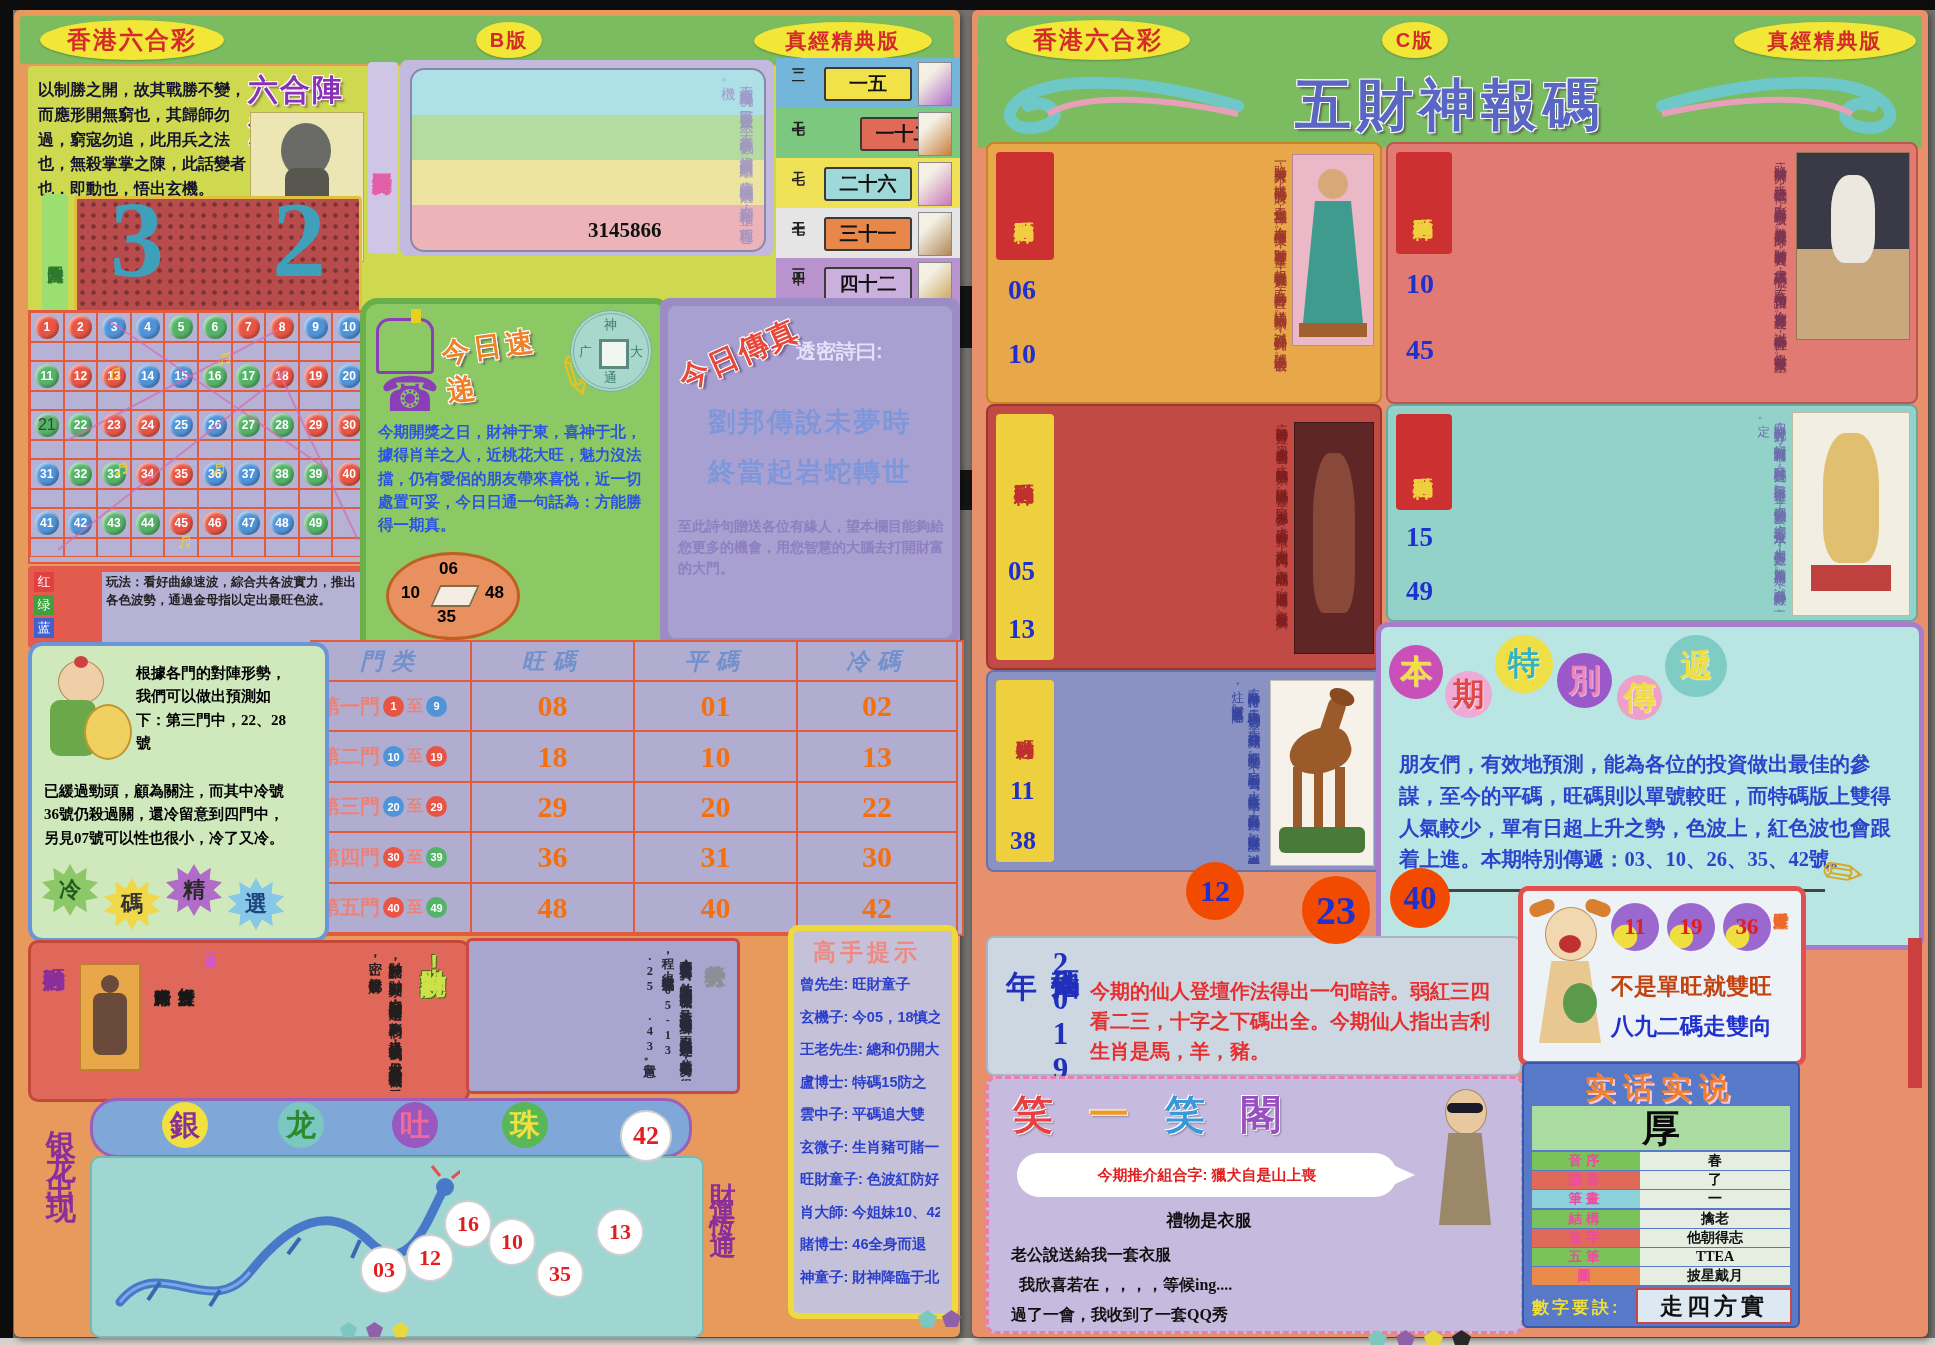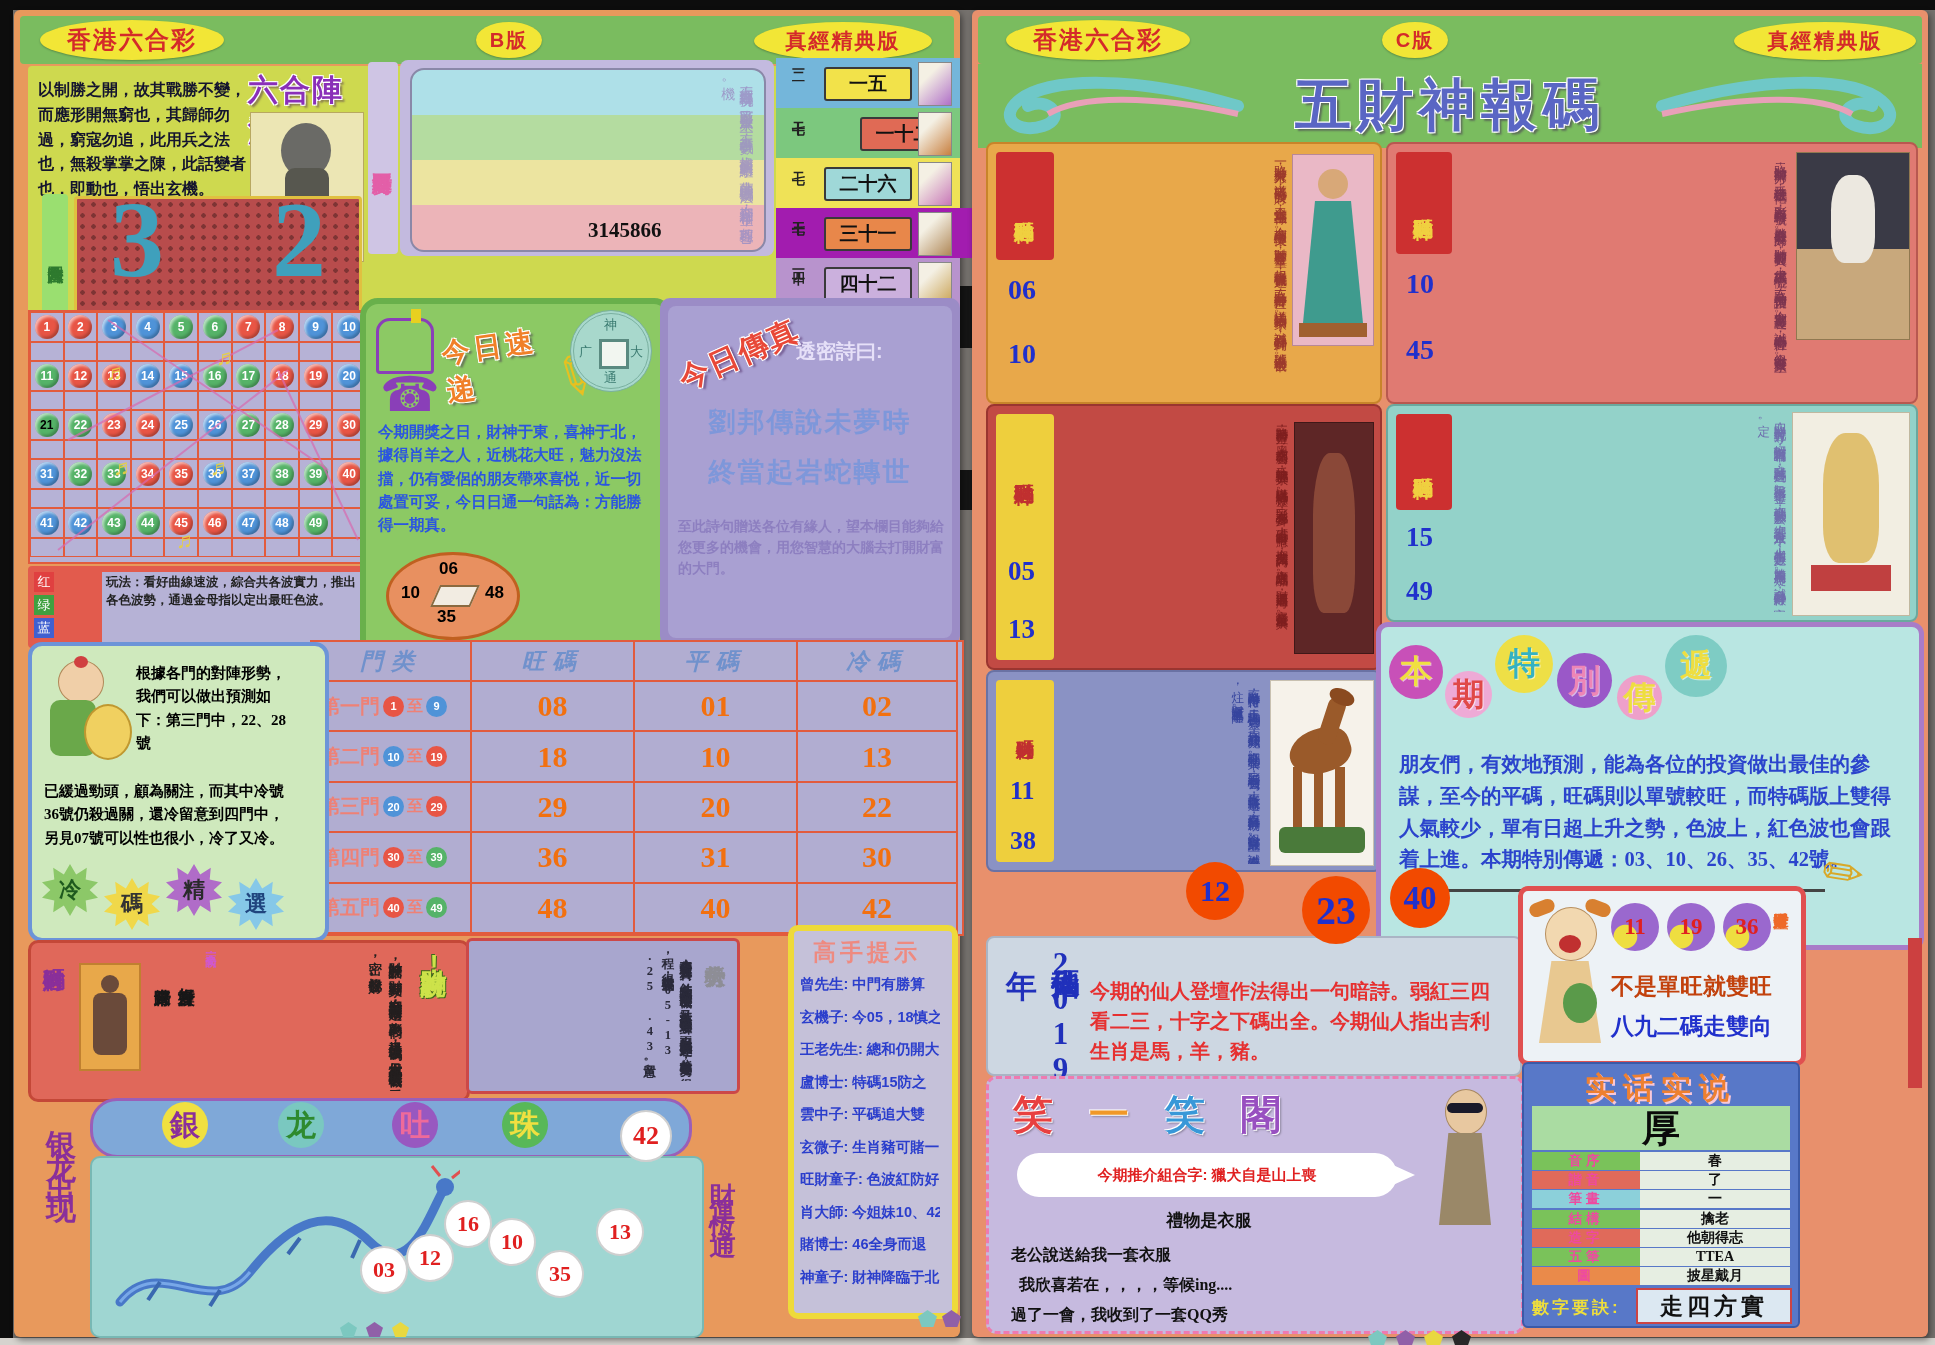--- a/index.html
+++ b/index.html
@@ -71,21 +71,21 @@
         <div style="position: absolute; left: 0px; top: 50px; width: 184px; height: 50px; background: rgb(124, 200, 126);">
           <div style="position: absolute; left: 12px; top: 4px; width: 20px; height: 44px; writing-mode: vertical-rl; text-orientation: upright; font-size: 13px; font-weight: bold; color: rgb(34, 34, 34); line-height: 20px;">二十七</div>
           <div style="position: absolute; left: 48px; top: 9px; width: 84px; height: 30px; background: rgb(224, 106, 85); border: 2px solid rgb(58, 58, 58); border-radius: 3px; display: flex; align-items: center; justify-content: center; font-size: 19px; font-weight: bold; color: rgb(17, 17, 17); margin-left: 36px;">一十二</div>
           <div style="position: absolute; left: 142px; top: 4px; width: 32px; height: 42px; border: 1px solid rgb(136, 136, 136); background: linear-gradient(135deg, rgb(244, 240, 228) 30%, rgb(200, 128, 64));"></div>
         </div>
         <div style="position: absolute; left: 0px; top: 100px; width: 184px; height: 50px; background: rgb(239, 226, 87);">
           <div style="position: absolute; left: 12px; top: 4px; width: 20px; height: 44px; writing-mode: vertical-rl; text-orientation: upright; font-size: 13px; font-weight: bold; color: rgb(34, 34, 34); line-height: 20px;">二七</div>
           <div style="position: absolute; left: 48px; top: 9px; width: 84px; height: 30px; background: rgb(159, 216, 216); border: 2px solid rgb(58, 58, 58); border-radius: 3px; display: flex; align-items: center; justify-content: center; font-size: 19px; font-weight: bold; color: rgb(17, 17, 17);">二十六</div>
           <div style="position: absolute; left: 142px; top: 4px; width: 32px; height: 42px; border: 1px solid rgb(136, 136, 136); background: linear-gradient(135deg, rgb(244, 240, 228) 30%, rgb(200, 120, 184));"></div>
         </div>
-        <div style="position: absolute; left: 0px; top: 150px; width: 184px; height: 50px; background: #a21caf; padding-left: 28px;">
+        <div style="position: absolute; left: 0px; top: 150px; width: 184px; height: 50px; background: #e5e5e5;">
           <div style="position: absolute; left: 12px; top: 4px; width: 20px; height: 44px; writing-mode: vertical-rl; text-orientation: upright; font-size: 13px; font-weight: bold; color: rgb(34, 34, 34); line-height: 20px;">三十七</div>
           <div style="position: absolute; left: 48px; top: 9px; width: 84px; height: 30px; background: rgb(232, 135, 74); border: 2px solid rgb(58, 58, 58); border-radius: 3px; display: flex; align-items: center; justify-content: center; font-size: 19px; font-weight: bold; color: rgb(17, 17, 17);">三十一</div>
           <div style="position: absolute; left: 142px; top: 4px; width: 32px; height: 42px; border: 1px solid rgb(136, 136, 136); background: linear-gradient(135deg, rgb(244, 240, 228) 30%, rgb(176, 136, 88));"></div>
         </div>
         <div style="position: absolute; left: 0px; top: 200px; width: 184px; height: 50px; background: rgb(184, 147, 205);">
           <div style="position: absolute; left: 12px; top: 4px; width: 20px; height: 44px; writing-mode: vertical-rl; text-orientation: upright; font-size: 13px; font-weight: bold; color: rgb(34, 34, 34); line-height: 20px;">四十一</div>
           <div style="position: absolute; left: 48px; top: 9px; width: 84px; height: 30px; background: rgb(203, 176, 221); border: 2px solid rgb(58, 58, 58); border-radius: 3px; display: flex; align-items: center; justify-content: center; font-size: 19px; font-weight: bold; color: rgb(17, 17, 17);">四十二</div>
           <div style="position: absolute; left: 142px; top: 4px; width: 32px; height: 42px; border: 1px solid rgb(136, 136, 136); background: linear-gradient(135deg, rgb(244, 240, 228) 30%, rgb(200, 160, 80));"></div>
         </div>
       </div>
@@ -165,21 +165,21 @@
         <div style="position: absolute; left: 235.2px; top: 79px; width: 33.6px; height: 19px; border: 1px solid rgb(226, 91, 61); box-sizing: border-box;"></div>
         <div style="position: absolute; left: 268.8px; top: 49px; width: 33.6px; height: 30px; border: 1px solid rgb(226, 91, 61); box-sizing: border-box; display: flex; align-items: center; justify-content: center;">
           <div style="position: static; width: 24px; height: 24px; border-radius: 50%; background: rgb(232, 85, 69); color: rgb(255, 255, 255); font-size: 12px; font-weight: bold; display: flex; align-items: center; justify-content: center; box-shadow: rgba(255, 255, 255, 0.6) 2px 2px 3px inset, rgba(0, 0, 0, 0.25) -2px -2px 3px inset;">19</div>
         </div>
         <div style="position: absolute; left: 268.8px; top: 79px; width: 33.6px; height: 19px; border: 1px solid rgb(226, 91, 61); box-sizing: border-box;"></div>
         <div style="position: absolute; left: 302.4px; top: 49px; width: 33.6px; height: 30px; border: 1px solid rgb(226, 91, 61); box-sizing: border-box; display: flex; align-items: center; justify-content: center;">
           <div style="position: static; width: 24px; height: 24px; border-radius: 50%; background: rgb(79, 147, 216); color: rgb(255, 255, 255); font-size: 12px; font-weight: bold; display: flex; align-items: center; justify-content: center; box-shadow: rgba(255, 255, 255, 0.6) 2px 2px 3px inset, rgba(0, 0, 0, 0.25) -2px -2px 3px inset;">20</div>
         </div>
         <div style="position: absolute; left: 302.4px; top: 79px; width: 33.6px; height: 19px; border: 1px solid rgb(226, 91, 61); box-sizing: border-box;"></div>
         <div style="position: absolute; left: 0px; top: 98px; width: 33.6px; height: 30px; border: 1px solid rgb(226, 91, 61); box-sizing: border-box; display: flex; align-items: center; justify-content: center;">
-          <div style="position: static; width: 24px; height: 24px; border-radius: 50%; background: rgb(85, 179, 104); color: #000000; font-size: 12px; font-weight: bold; display: flex; align-items: center; justify-content: center; box-shadow: rgba(255, 255, 255, 0.6) 2px 2px 3px inset, rgba(0, 0, 0, 0.25) -2px -2px 3px inset;">21</div>
+          <div style="position: static; width: 24px; height: 24px; border-radius: 50%; background: rgb(85, 179, 104); color: #404040; font-size: 16px; font-weight: normal; display: flex; align-items: center; justify-content: center; box-shadow: rgba(255, 255, 255, 0.6) 2px 2px 3px inset, rgba(0, 0, 0, 0.25) -2px -2px 3px inset;">21</div>
         </div>
         <div style="position: absolute; left: 0px; top: 128px; width: 33.6px; height: 19px; border: 1px solid rgb(226, 91, 61); box-sizing: border-box;"></div>
         <div style="position: absolute; left: 33.6px; top: 98px; width: 33.6px; height: 30px; border: 1px solid rgb(226, 91, 61); box-sizing: border-box; display: flex; align-items: center; justify-content: center;">
           <div style="position: static; width: 24px; height: 24px; border-radius: 50%; background: rgb(85, 179, 104); color: rgb(255, 255, 255); font-size: 12px; font-weight: bold; display: flex; align-items: center; justify-content: center; box-shadow: rgba(255, 255, 255, 0.6) 2px 2px 3px inset, rgba(0, 0, 0, 0.25) -2px -2px 3px inset;">22</div>
         </div>
         <div style="position: absolute; left: 33.6px; top: 128px; width: 33.6px; height: 19px; border: 1px solid rgb(226, 91, 61); box-sizing: border-box;"></div>
         <div style="position: absolute; left: 67.2px; top: 98px; width: 33.6px; height: 30px; border: 1px solid rgb(226, 91, 61); box-sizing: border-box; display: flex; align-items: center; justify-content: center;">
           <div style="position: static; width: 24px; height: 24px; border-radius: 50%; background: rgb(232, 85, 69); color: rgb(255, 255, 255); font-size: 12px; font-weight: bold; display: flex; align-items: center; justify-content: center; box-shadow: rgba(255, 255, 255, 0.6) 2px 2px 3px inset, rgba(0, 0, 0, 0.25) -2px -2px 3px inset;">23</div>
         </div>
         <div style="position: absolute; left: 67.2px; top: 128px; width: 33.6px; height: 19px; border: 1px solid rgb(226, 91, 61); box-sizing: border-box;"></div>
@@ -426,21 +426,21 @@
     </div>
 
     <div class="ab" style="left:452px;top:928px;width:268px;height:150px;background:#a8a6ce;border:3px solid #cc4848;border-radius:6px;">
       <div class="ab v" style="left:232px;top:8px;font-size:21px;font-weight:bold;color:#8e8e96;">大勢分析</div>
       <div class="ab v scrip" style="left:8px;top:8px;width:218px;height:132px;font-size:12.5px;color:#2a2a3a;font-weight:bold;line-height:1.45;font-family:'Liberation Serif','DejaVu Serif',serif;">本公司經研究各項資料，并結合九宮神術及八卦排位玄機。又請世外高人玄機子登壇求卦，再配以梅花易數之理，分析各期走勢，得出今期運程，得出今其靈碼，05-13 .25 .43留意。</div>
     </div>
 
     <div class="ab" style="left:774px;top:915px;width:158px;height:382px;background:#c5c1d9;border:6px solid #eeda3a;border-radius:10px;">
       <div class="ab ctr" style="left:0;top:6px;width:146px;font-size:23px;font-weight:bold;color:#ee8a80;letter-spacing:4px;">高手提示</div>
       <div class="ab" id="tipsList" style="left:6px;top:44px;width:140px;height:326px;">
-          <div style="position: absolute; left: 0px; top: 0px; width: 140px; font-size: 14.5px; font-weight: bold; color: rgb(43, 62, 204); white-space: nowrap; overflow: hidden;">曾先生: 中門有勝算</div>
+          <div style="position: absolute; left: 0px; top: 0px; width: 140px; font-size: 14.5px; font-weight: bold; color: rgb(43, 62, 204); white-space: nowrap; overflow: hidden;">曾先生: 旺財童子</div>
           <div style="position: absolute; left: 0px; top: 32.5px; width: 140px; font-size: 14.5px; font-weight: bold; color: rgb(43, 62, 204); white-space: nowrap; overflow: hidden;">玄機子: 今05，18慎之</div>
           <div style="position: absolute; left: 0px; top: 65px; width: 140px; font-size: 14.5px; font-weight: bold; color: rgb(43, 62, 204); white-space: nowrap; overflow: hidden;">王老先生: 總和仍開大</div>
           <div style="position: absolute; left: 0px; top: 97.5px; width: 140px; font-size: 14.5px; font-weight: bold; color: rgb(43, 62, 204); white-space: nowrap; overflow: hidden;">盧博士: 特碼15防之</div>
           <div style="position: absolute; left: 0px; top: 130px; width: 140px; font-size: 14.5px; font-weight: bold; color: rgb(43, 62, 204); white-space: nowrap; overflow: hidden;">雲中子: 平碼追大雙</div>
           <div style="position: absolute; left: 0px; top: 162.5px; width: 140px; font-size: 14.5px; font-weight: bold; color: rgb(43, 62, 204); white-space: nowrap; overflow: hidden;">玄微子: 生肖豬可賭一回</div>
           <div style="position: absolute; left: 0px; top: 195px; width: 140px; font-size: 14.5px; font-weight: bold; color: rgb(43, 62, 204); white-space: nowrap; overflow: hidden;">旺財童子: 色波紅防好</div>
           <div style="position: absolute; left: 0px; top: 227.5px; width: 140px; font-size: 14.5px; font-weight: bold; color: rgb(43, 62, 204); white-space: nowrap; overflow: hidden;">肖大師: 今姐妹10、42錯</div>
           <div style="position: absolute; left: 0px; top: 260px; width: 140px; font-size: 14.5px; font-weight: bold; color: rgb(43, 62, 204); white-space: nowrap; overflow: hidden;">賭博士: 46全身而退</div>
           <div style="position: absolute; left: 0px; top: 292.5px; width: 140px; font-size: 14.5px; font-weight: bold; color: rgb(43, 62, 204); white-space: nowrap; overflow: hidden;">神童子: 財神降臨于北</div>
         </div>

